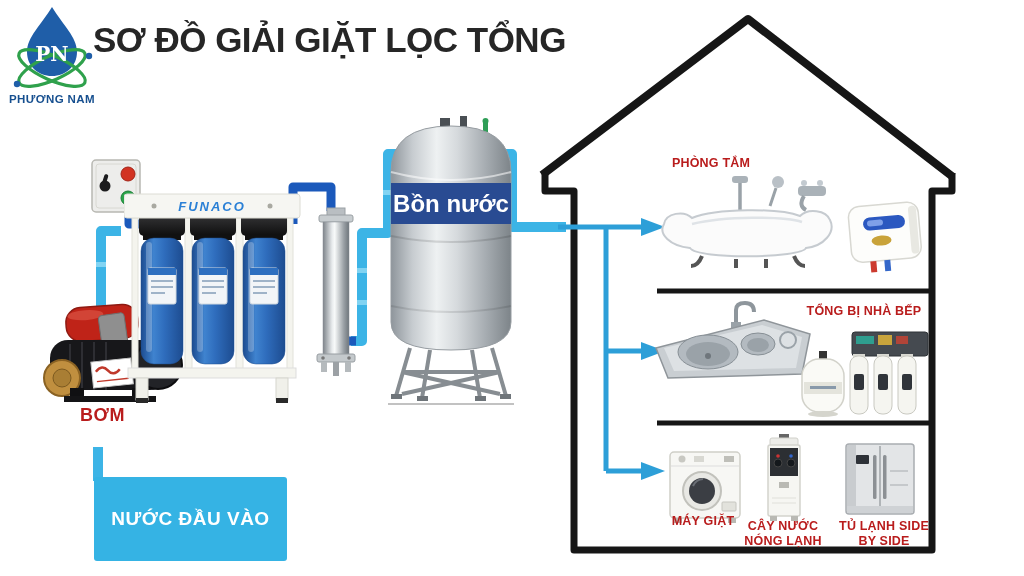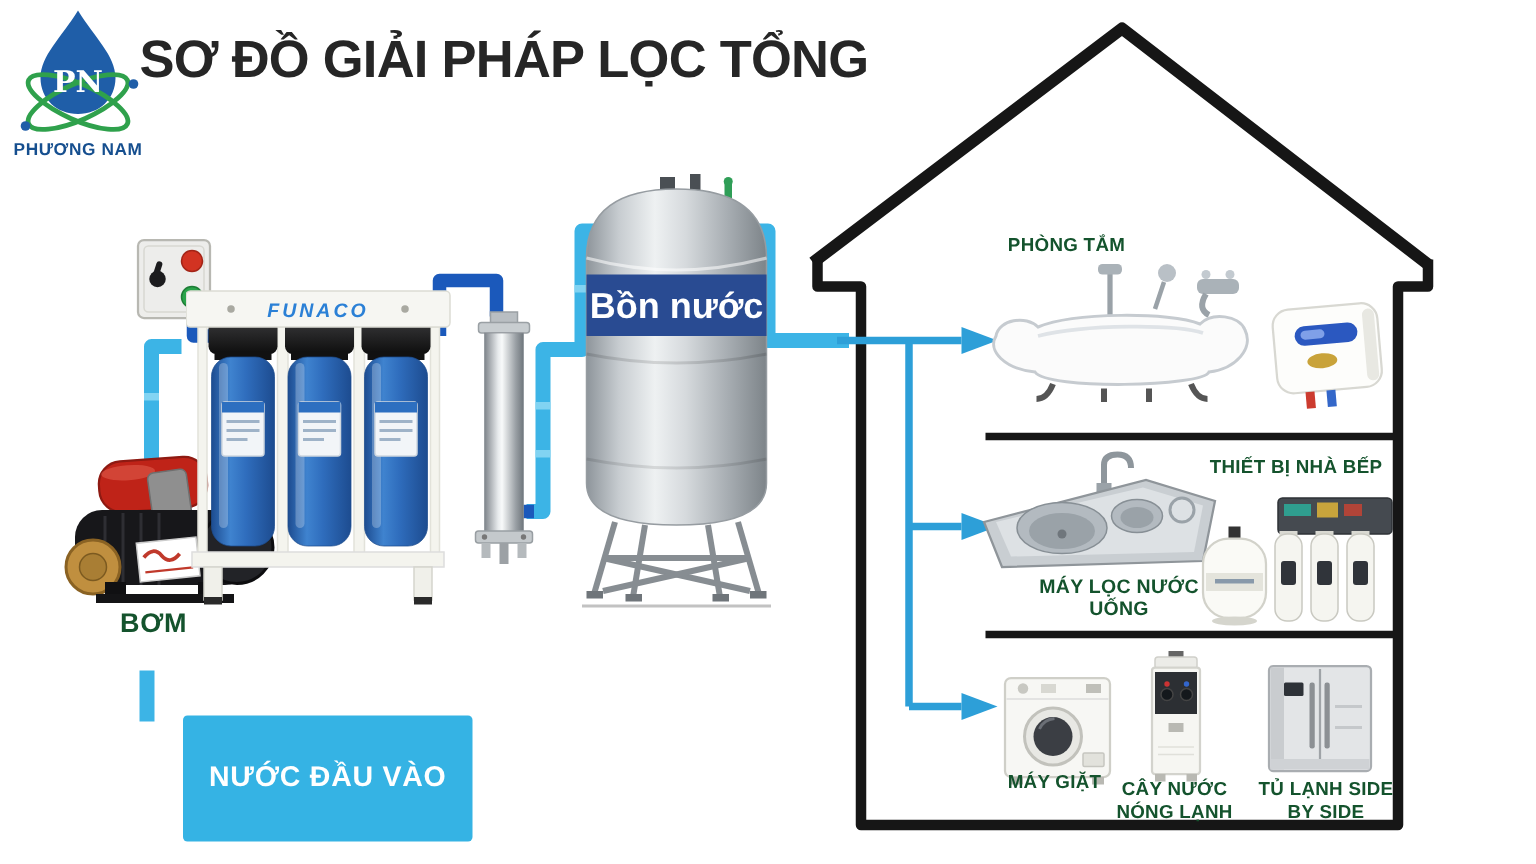--- a/index.html
+++ b/index.html
@@ -1,24 +1,24 @@
 <!DOCTYPE html>
 <html><head>
 <meta charset="utf-8">
 <style>
   html,body{margin:0;padding:0;background:#fff;}
   #canvas{position:relative;width:1024px;height:576px;background:#ffffff;overflow:hidden;
           font-family:"Liberation Sans",sans-serif;}
   .abs{position:absolute;}
-  .lbl{position:absolute;font-weight:800;color:#14532d;text-align:center;line-height:1.18;
+  .lbl{position:absolute;font-weight:800;color:#b91c1c;text-align:center;line-height:1.18;
        letter-spacing:.2px;z-index:30;}
   #title{position:absolute;left:93px;top:20px;font-size:35px;font-weight:800;color:#262626;
          letter-spacing:-0.5px;white-space:nowrap;z-index:30;}
   #input-box{position:absolute;left:94px;top:477px;width:193px;height:84px;background:#35b3e4;
-             border-radius:3px;display:flex;align-items:center;justify-content:center;z-index:20;margin-left:28px;}
+             border-radius:3px;display:flex;align-items:center;justify-content:center;z-index:20;}
   #input-box span{color:#ffffff;font-weight:800;font-size:19px;letter-spacing:.5px;}
   svg{display:block;}
   .dev{position:absolute;z-index:20;}
   #pipes-svg{position:absolute;left:0;top:0;z-index:10;}
 </style>
 </head>
 <body>
 
 <div id="canvas">
 
@@ -68,21 +68,21 @@
     <g fill="none" stroke="#2fa14c" stroke-width="3.2">
       <ellipse cx="46" cy="64" rx="36" ry="12" transform="rotate(-24 46 64)"></ellipse>
       <ellipse cx="46" cy="64" rx="36" ry="12" transform="rotate(24 46 64)"></ellipse>
     </g>
     <circle cx="11" cy="80" r="3.2" fill="#1f5ea8"></circle>
     <circle cx="83" cy="52" r="3.2" fill="#1f5ea8"></circle>
     <text x="46" y="57" text-anchor="middle" font-family="DejaVu Serif, serif" font-weight="bold" font-size="20" fill="#ffffff">PN</text>
     <text x="46" y="99" text-anchor="middle" font-family="Liberation Sans, sans-serif" font-weight="bold" font-size="11.5" fill="#164f8f" letter-spacing="0.4">PHƯƠNG NAM</text>
   </svg>
 
-  <div id="title">SƠ ĐỒ GIẢI PHÁP LỌC TỔNG</div>
+  <div id="title">SƠ ĐỒ GIẢI GIẶT LỌC TỔNG</div>
 
   <svg class="dev" style="left:90px;top:158px" width="54" height="58" viewBox="0 0 54 58">
     <rect x="2" y="2" width="48" height="52" rx="4" fill="#ededeb" stroke="#b8b8b2" stroke-width="1.5"></rect>
     <rect x="6" y="6" width="40" height="44" rx="3" fill="none" stroke="#d8d8d2"></rect>
     <circle cx="38" cy="16" r="7" fill="#d23322" stroke="#a32417"></circle>
     <circle cx="38" cy="40" r="7" fill="#2aa44a" stroke="#1d7d36"></circle>
     <circle cx="15" cy="28" r="5.5" fill="#1c1c1e"></circle>
     <rect x="13" y="16" width="4" height="12" rx="2" fill="#1c1c1e" transform="rotate(18 15 22)"></rect>
   </svg>
 
@@ -354,19 +354,18 @@
     <rect x="48" y="44" width="18" height="2" fill="#c5c8cb"></rect>
     <rect x="5" y="66" width="66" height="7" fill="#cfd2d5"></rect>
   </svg>
 
   <div id="input-box">
     <span>NƯỚC ĐẦU VÀO</span>
   </div>
 
   <div class="lbl" style="left:60px;top:405px;width:85px;font-size:18px;letter-spacing:.5px">BƠM</div>
   <div class="lbl" style="left:661px;top:156px;width:100px;font-size:12.5px">PHÒNG TẮM</div>
-  <div class="lbl" style="left:794px;top:304px;width:140px;font-size:12.5px">THIẾT BỊ NHÀ BẾP</div>
-  <div class="lbl" style="left:691px;top:383px;width:110px;font-size:13px">MÁY LỌC NƯỚC UỐNG</div>
+  <div class="lbl" style="left:794px;top:304px;width:140px;font-size:12.5px">TỔNG BỊ NHÀ BẾP</div>
   <div class="lbl" style="left:663px;top:514px;width:80px;font-size:12.5px">MÁY GIẶT</div>
   <div class="lbl" style="left:737px;top:519px;width:92px;font-size:12.5px">CÂY NƯỚC NÓNG LẠNH</div>
   <div class="lbl" style="left:834px;top:519px;width:100px;font-size:12.5px">TỦ LẠNH SIDE BY SIDE</div>
 
 </div>
 
 </body></html>

